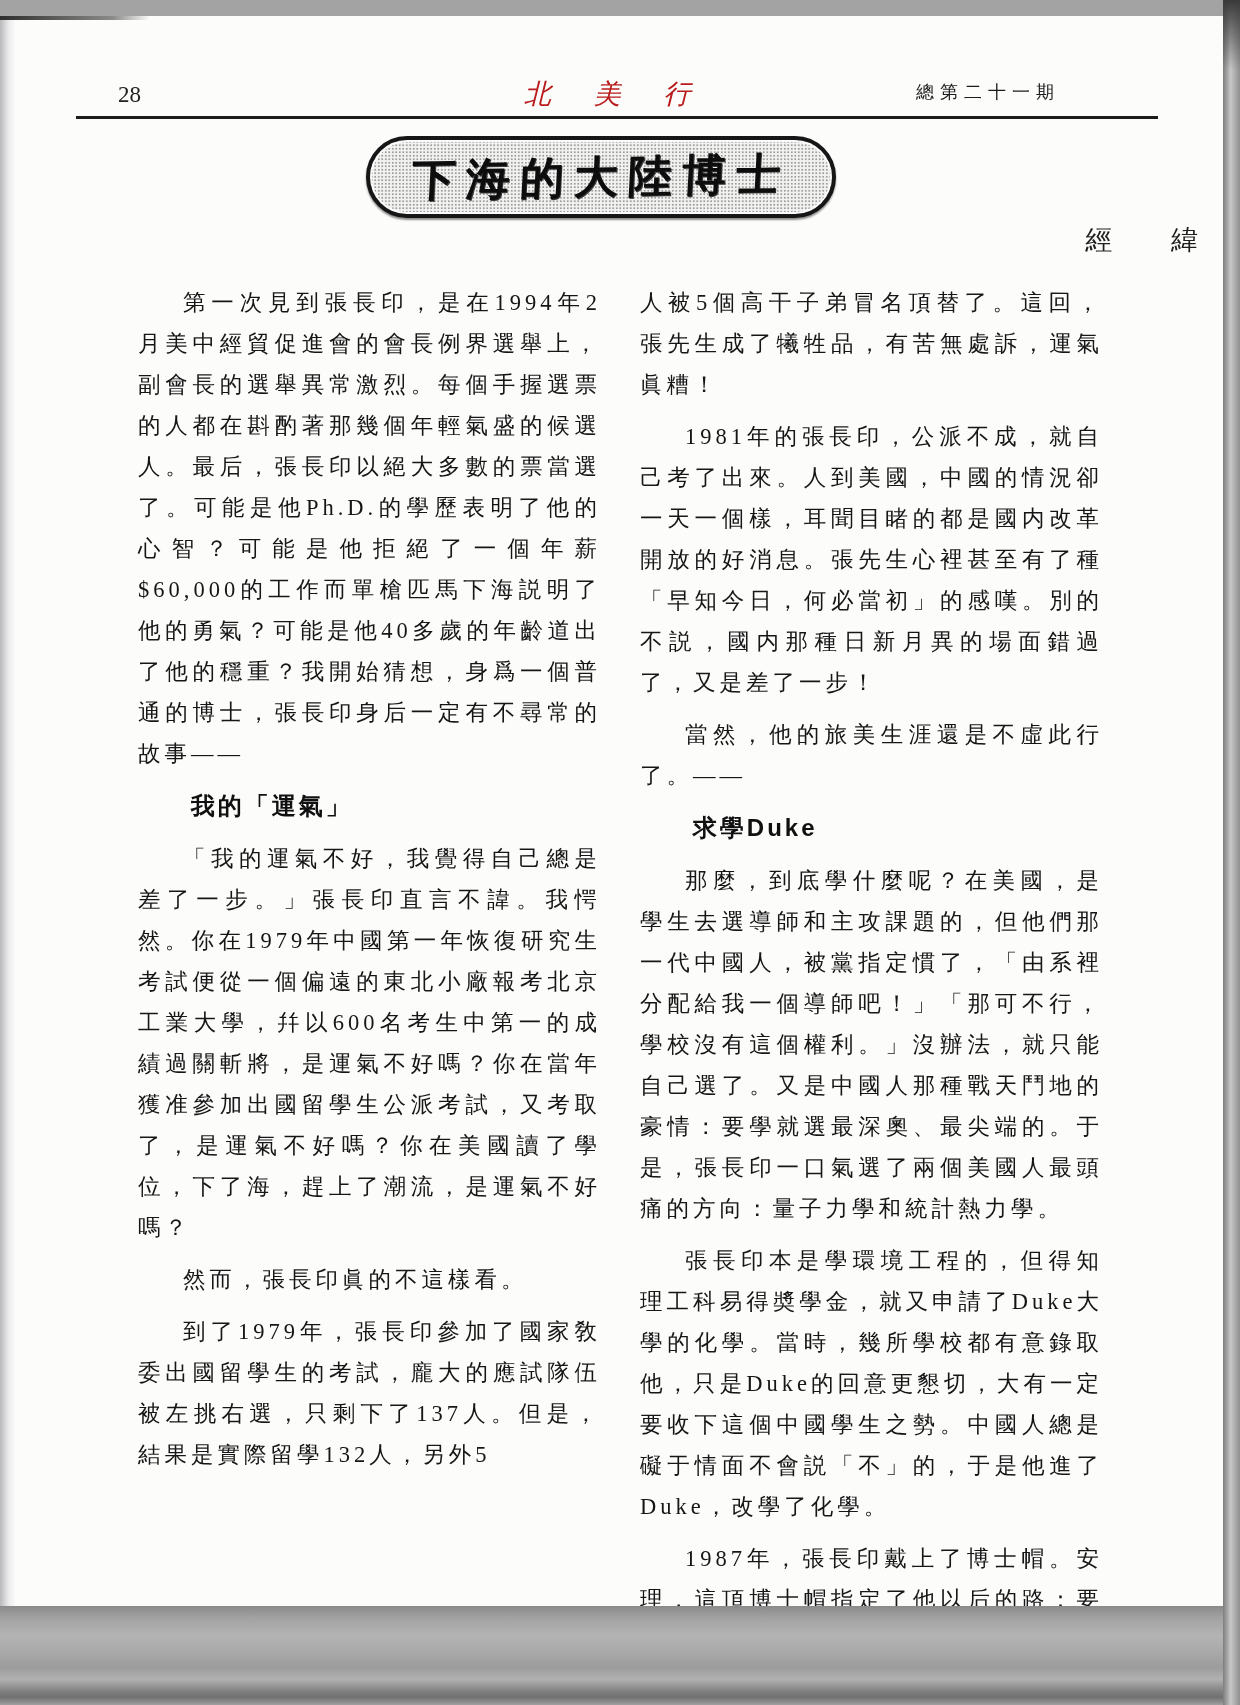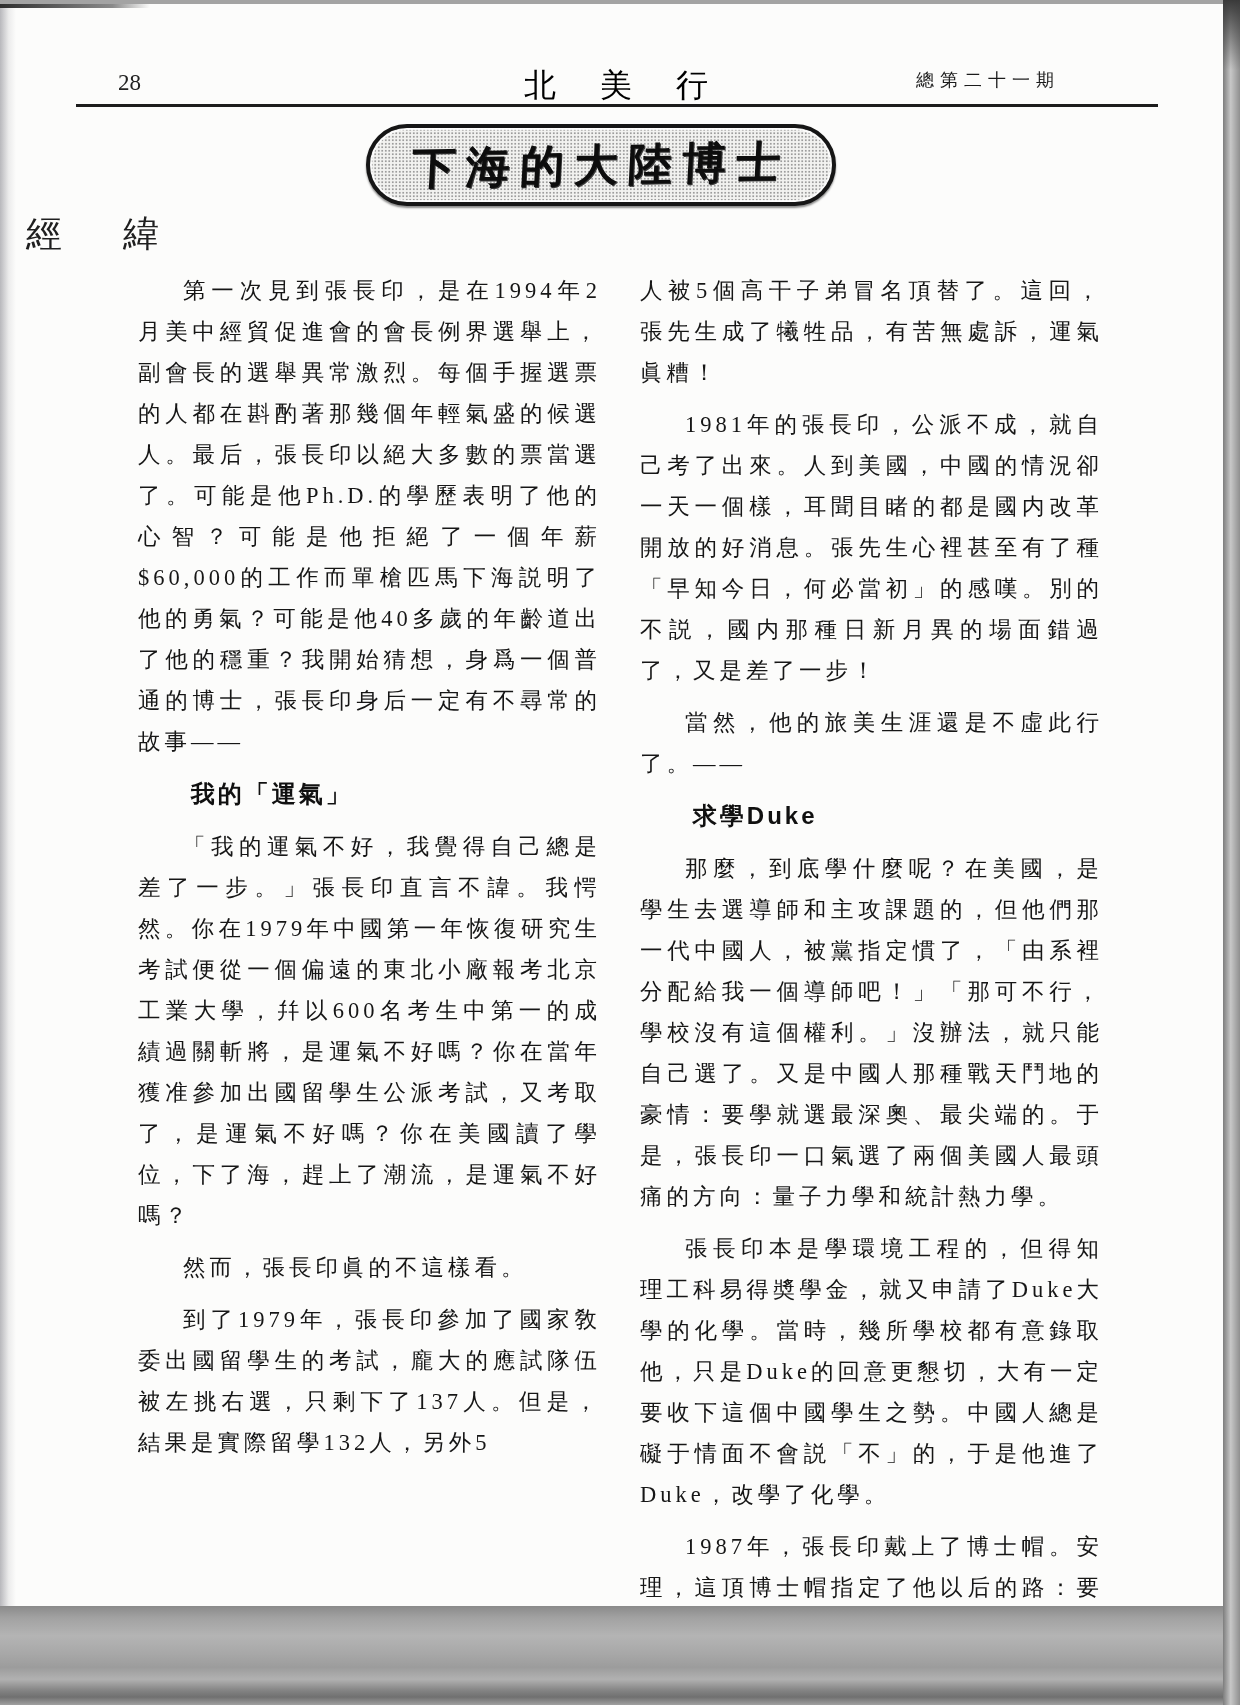--- a/index.html
+++ b/index.html
@@ -3,21 +3,21 @@
 <meta charset="utf-8">
 <style>
   html,body{margin:0;padding:0;}
   body{
     width:1240px;height:1705px;position:relative;overflow:hidden;
     background:#a3a3a3;
     font-family:"Liberation Serif","DejaVu Serif",serif;
   }
   
   .page{
-    position:absolute;left:0;top:4px;width:1224px;height:1637px;
+    position:absolute;left:0;top:16px;width:1224px;height:1637px;
     background:#fcfcfb;
     border-radius:0 0 20px 26px;
     box-shadow:0 6px 0 -1px #242424, 0 9px 3px rgba(25,25,25,.55);
   }
   .left-shade{
     position:absolute;left:0;top:0;width:16px;height:100%;
     background:linear-gradient(90deg,#b8b8bc,#ececec 55%,rgba(255,255,255,0));
     border-radius:0 0 0 20px;
   }
   .top-sliver{
@@ -33,44 +33,44 @@
     background:linear-gradient(#3a3a3a,rgba(0,0,0,0));
   }
   .scan-bottom{
     position:absolute;left:0;top:1606px;width:1240px;height:99px;
     background:linear-gradient(180deg,
       #8a8a8a 0%,#a2a2a2 12%,#b4b4b4 30%,#a8a8a8 48%,
       #9c9c9c 62%,#b1b1b1 74%,#818181 86%,#707070 92%,#a0a0a0 100%);
   }
   
   .pagenum{position:absolute;left:118px;top:66px;font-size:23px;color:#222;}
-  .journal{position:absolute;left:524px;top:60px;font-size:32px;letter-spacing:18px;
-    color:#000000;white-space:nowrap;}
+  .journal{position:absolute;left:524px;top:60px;font-size:27px;letter-spacing:18px;
+    color:#b91c1c;white-space:nowrap;font-style:italic;}
   .issue{position:absolute;left:916px;top:64px;font-size:18px;letter-spacing:6px;
     color:#1b1b1b;white-space:nowrap;}
   .header-rule{position:absolute;left:76px;top:100px;width:1082px;height:3px;background:#1c1c1c;}
   
   .banner{
     position:absolute;left:366px;top:120px;width:462px;height:74px;
     border:4px solid #161616;border-radius:44px;
     background-color:#f2f2f0;
     background-image:radial-gradient(#9c9c9c 1px,rgba(0,0,0,0) 1.25px);
     background-size:3.5px 3.5px;
     display:flex;align-items:center;justify-content:center;
     box-shadow:0 2px 2px rgba(0,0,0,.45), inset 0 0 0 2px rgba(255,255,255,.85);
   }
   .banner-title{
     font-size:44px;font-weight:bold;letter-spacing:10px;color:#0d0d0d;
     transform:skewX(-4deg) rotate(-1deg);
     text-shadow:1px 1px 0 #3a3a3a;white-space:nowrap;
   }
   
   .author{
-    position:absolute;left:0;top:206px;width:1224px;text-align:left;
-    font-size:36px;letter-spacing:26px;text-indent:26px;color:#1f1f1f;
+    position:absolute;left:0;top:206px;width:1224px;text-align:right;
+    font-size:27px;letter-spacing:26px;text-indent:26px;color:#1f1f1f;
   }
   
   .col{
     position:absolute;top:266px;width:463px;
     font-size:22.5px;line-height:41px;letter-spacing:4px;
     color:#161616;text-align:justify;
   }
   .col-left{left:138px;}
   .col-right{left:640px;}
   .col p{margin:0 0 11px;text-indent:2em;}

